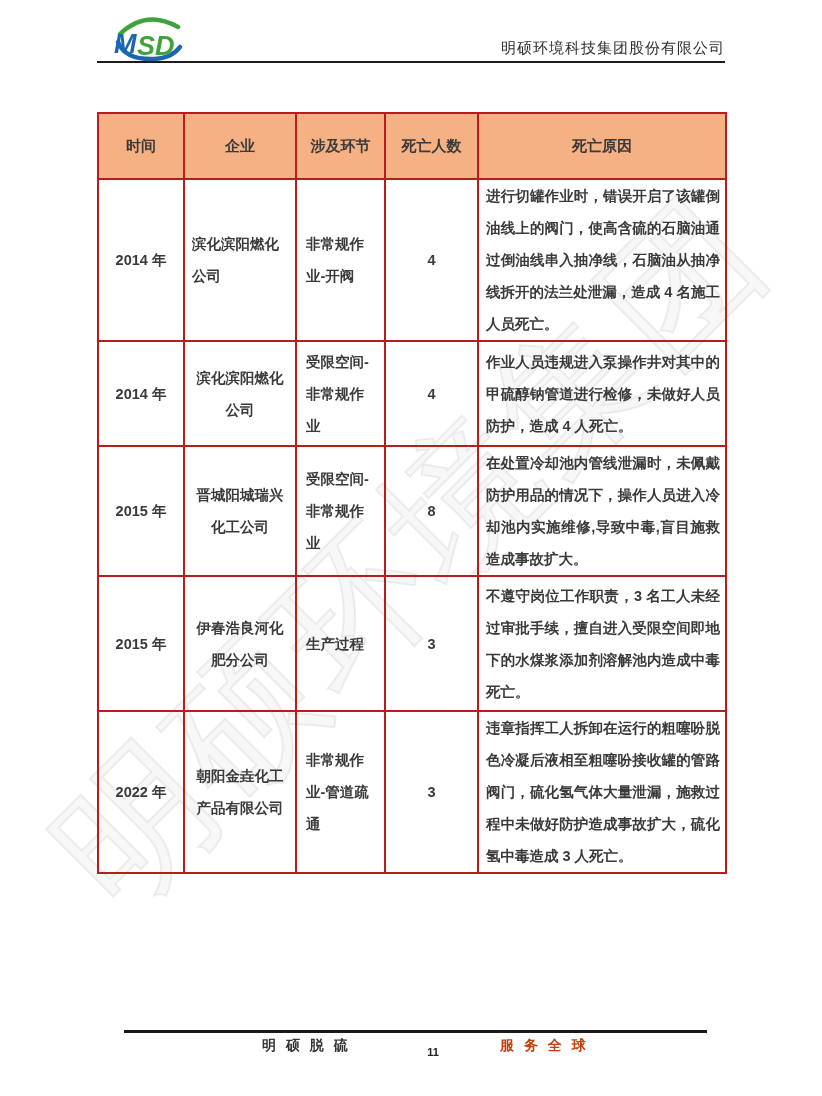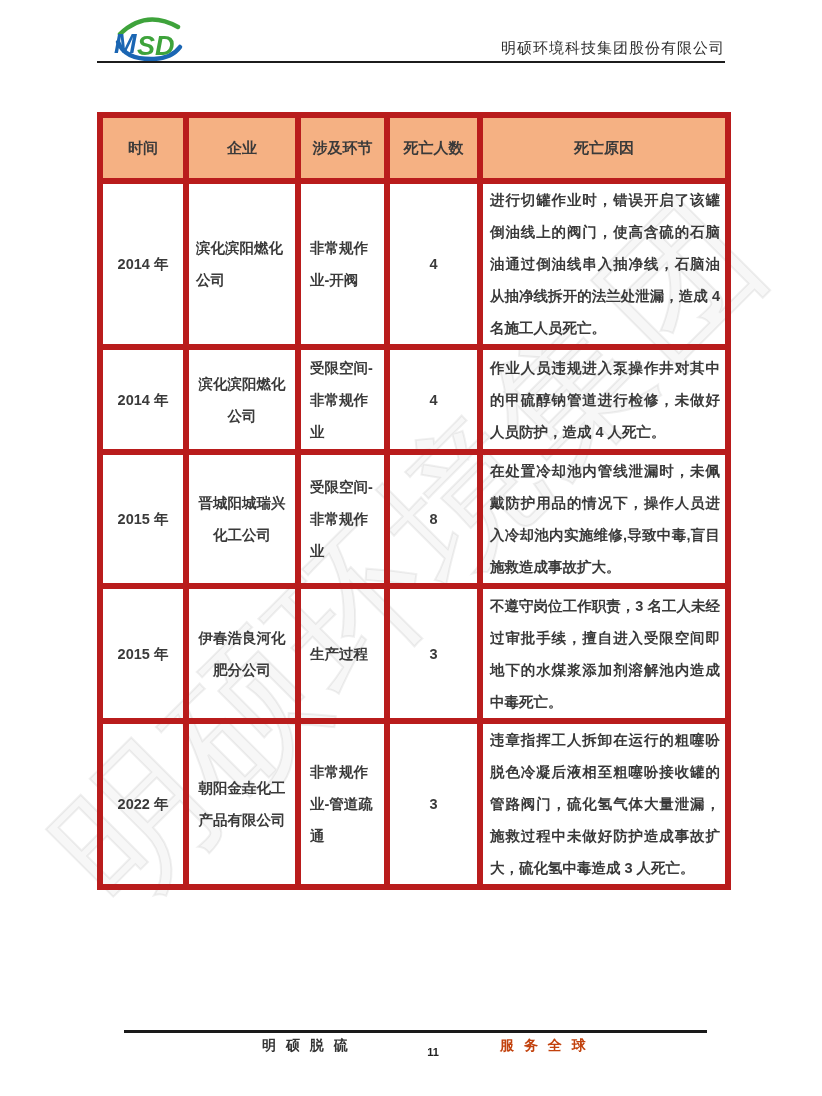--- a/index.html
+++ b/index.html
@@ -86,21 +86,21 @@
     z-index: 1;
     background: transparent;
   }
   .accident-table col.c1 { width: 86px; }
   .accident-table col.c2 { width: 112px; }
   .accident-table col.c3 { width: 89px; }
   .accident-table col.c4 { width: 93px; }
   .accident-table col.c5 { width: 248px; }
 
   .accident-table th, .accident-table td {
-    border: 6px solid #b91c1c;
+    border: 2px solid #b91c1c;
     color: #3a3a3a;
     font-weight: bold;
   }
   .accident-table thead th {
     height: 66px;
     background: #F5B183;
     font-size: 15px;
     text-align: center;
     vertical-align: middle;
   }

